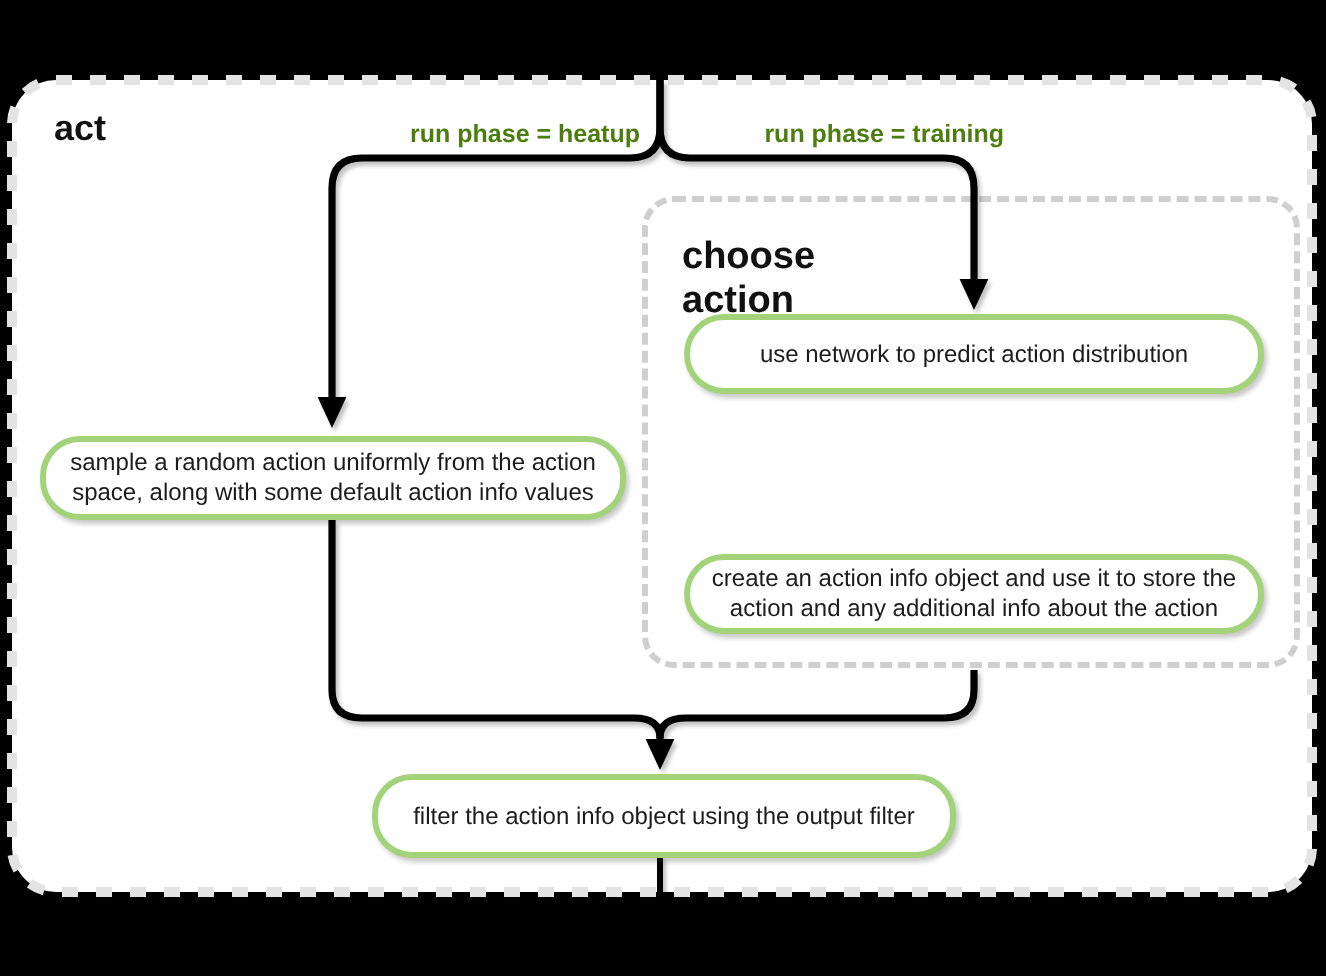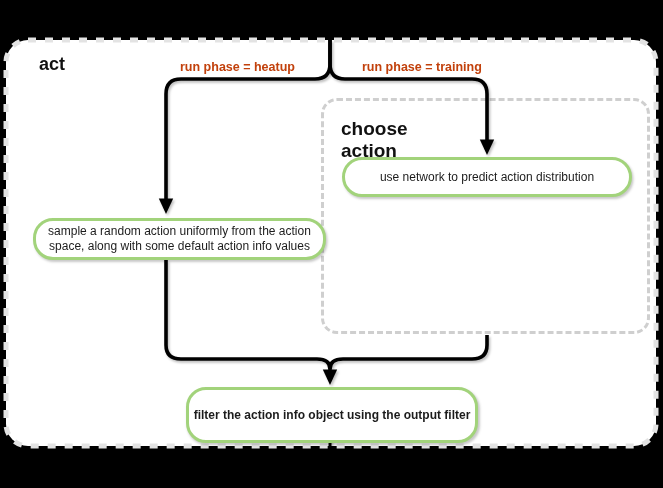--- a/index.html
+++ b/index.html
@@ -58,44 +58,43 @@
     align-items: center;
     justify-content: center;
     text-align: center;
     font-size: 12px;
     line-height: 15px;
     color: #1c1c1c;
     padding: 2px 9px;
     box-shadow: 1.5px 2px 2.5px rgba(0,0,0,0.22);
     z-index: 3;
   }
-  #node-heatup   { left: 20px;  top: 218px; width: 293px; height: 42px; margin-left: 13px; }
+  #node-heatup   { left: 20px;  top: 218px; width: 293px; height: 42px; }
   #node-step1    { left: 342px; top: 157px; width: 290px; height: 40px; }
   #node-step2    { left: 342px; top: 218px; width: 290px; height: 40px; }
   #node-step3    { left: 342px; top: 277px; width: 290px; height: 40px; }
-  #node-output   { left: 186px; top: 387px; width: 292px; height: 56px; white-space: nowrap; font-weight: bold; }
+  #node-output   { left: 186px; top: 387px; width: 292px; height: 42px; white-space: nowrap; }
 
   .function-label {
     position: absolute;
     left: 27px;
     top: 54px;
     font-size: 18px;
     font-weight: bold;
     color: #111111;
     z-index: 3;
-    margin-left: 12px;
   }
   .branch-label {
     position: absolute;
     top: 60px;
     width: 140px;
-    text-align: left;
+    text-align: right;
     font-size: 12.5px;
     font-weight: bold;
-    color: #c2410c;
+    color: #4d7c0f;
     z-index: 3;
   }
   #label-heatup   { left: 180px; }
   #label-training { left: 362px; }
 </style>
 </head>
 <body>
 
 <div class="stage">
 
@@ -131,16 +130,17 @@
 
   <div class="branch-label" id="label-training">run phase = training</div>
 
   <div class="group-title">choose action</div>
 
   <div class="node" id="node-heatup">sample a random action uniformly from the action space, along with some default action info values</div>
 
   <div class="node" id="node-step1">use network to predict action distribution</div>
 
 
+  <div class="node" id="node-step3">create an action info object and use it to store the action and any additional info about the action</div>
 
   <div class="node" id="node-output">filter the action info object using the output filter</div>
 
 </div>
 
 </body></html>

